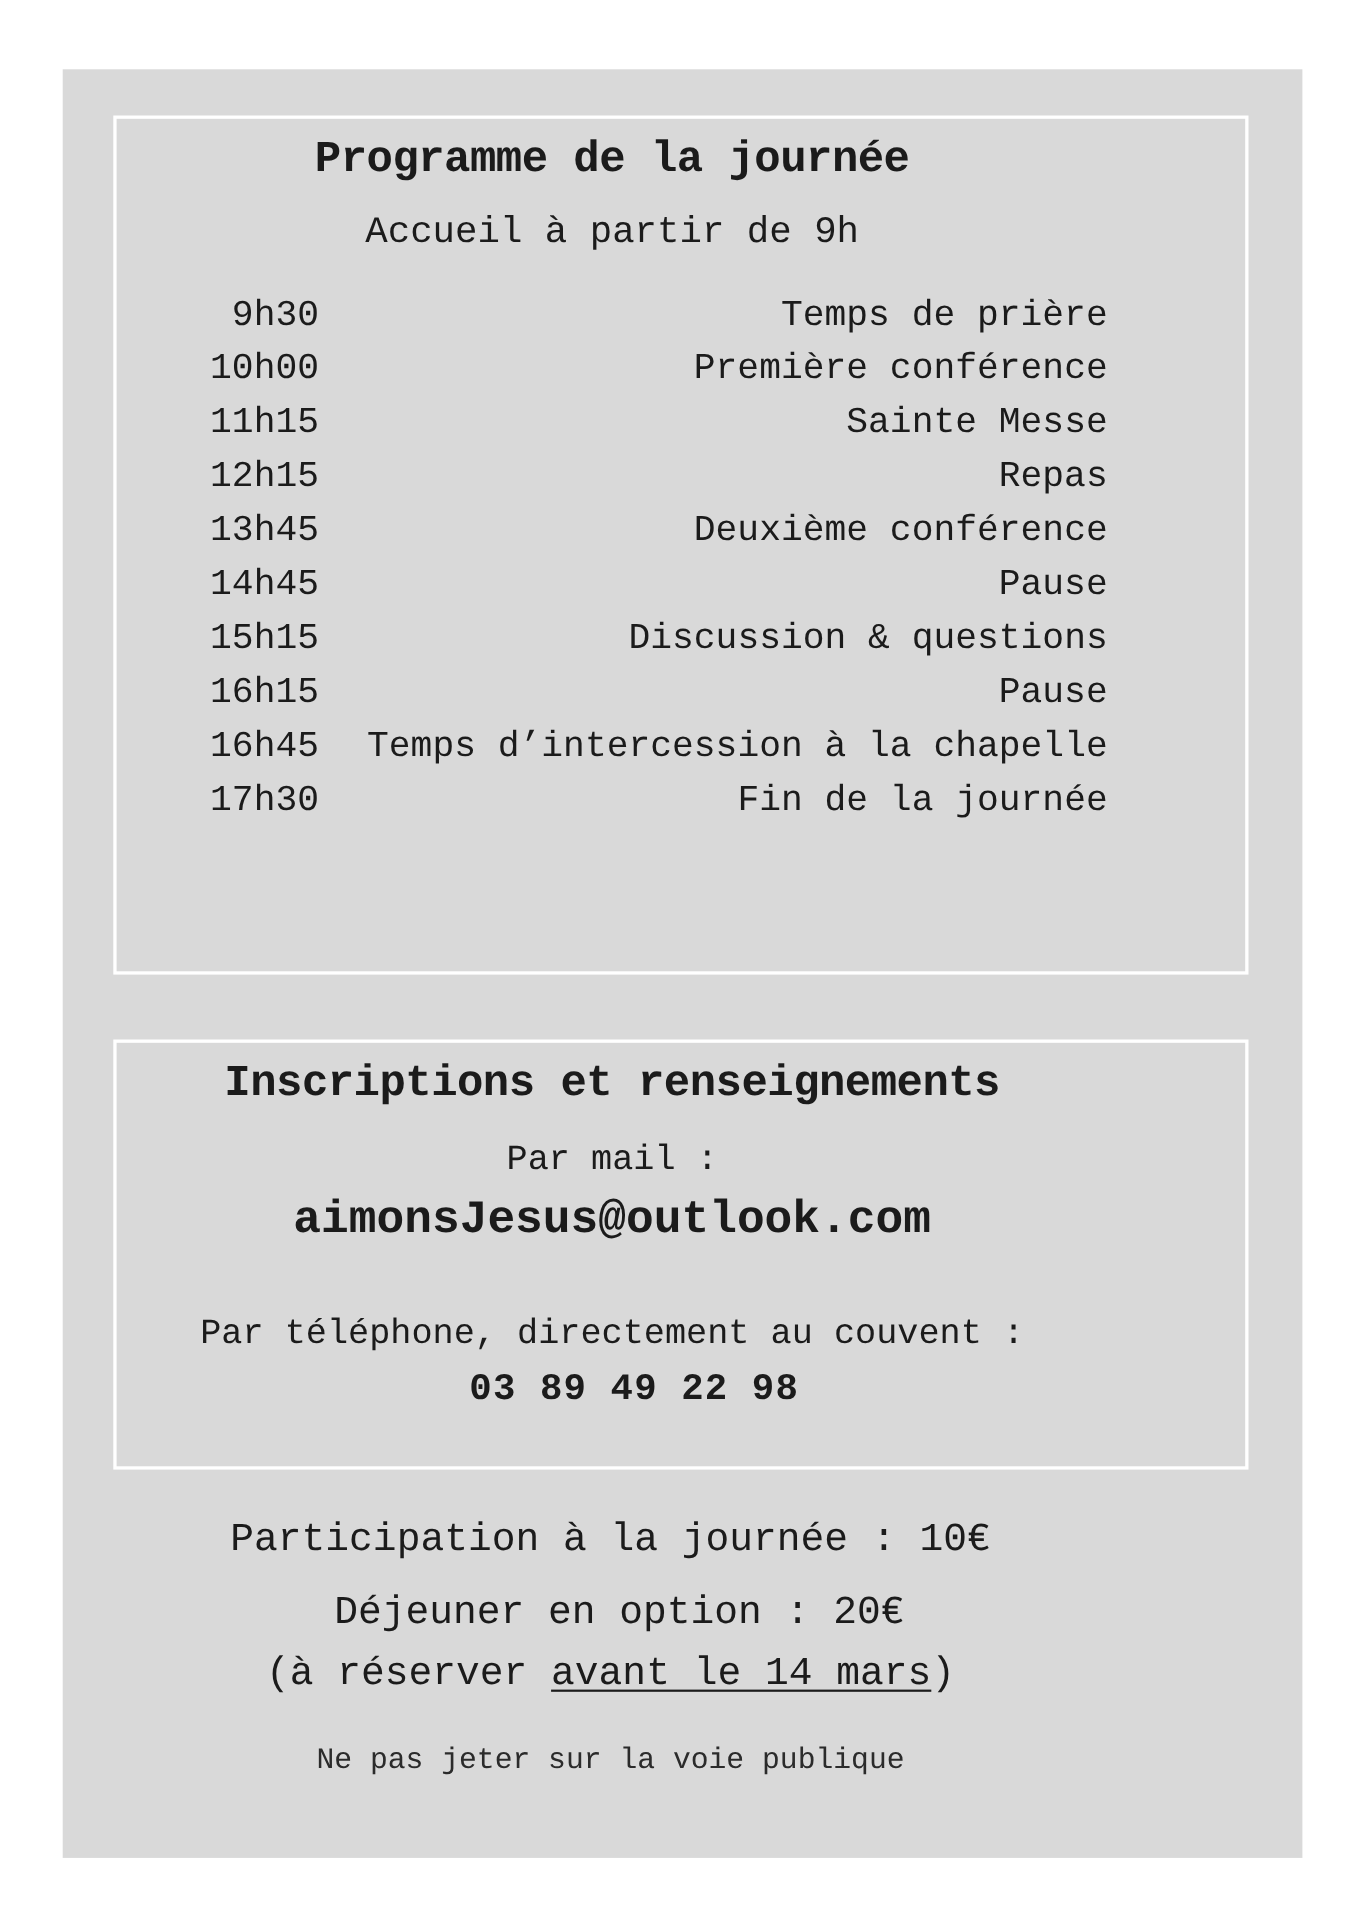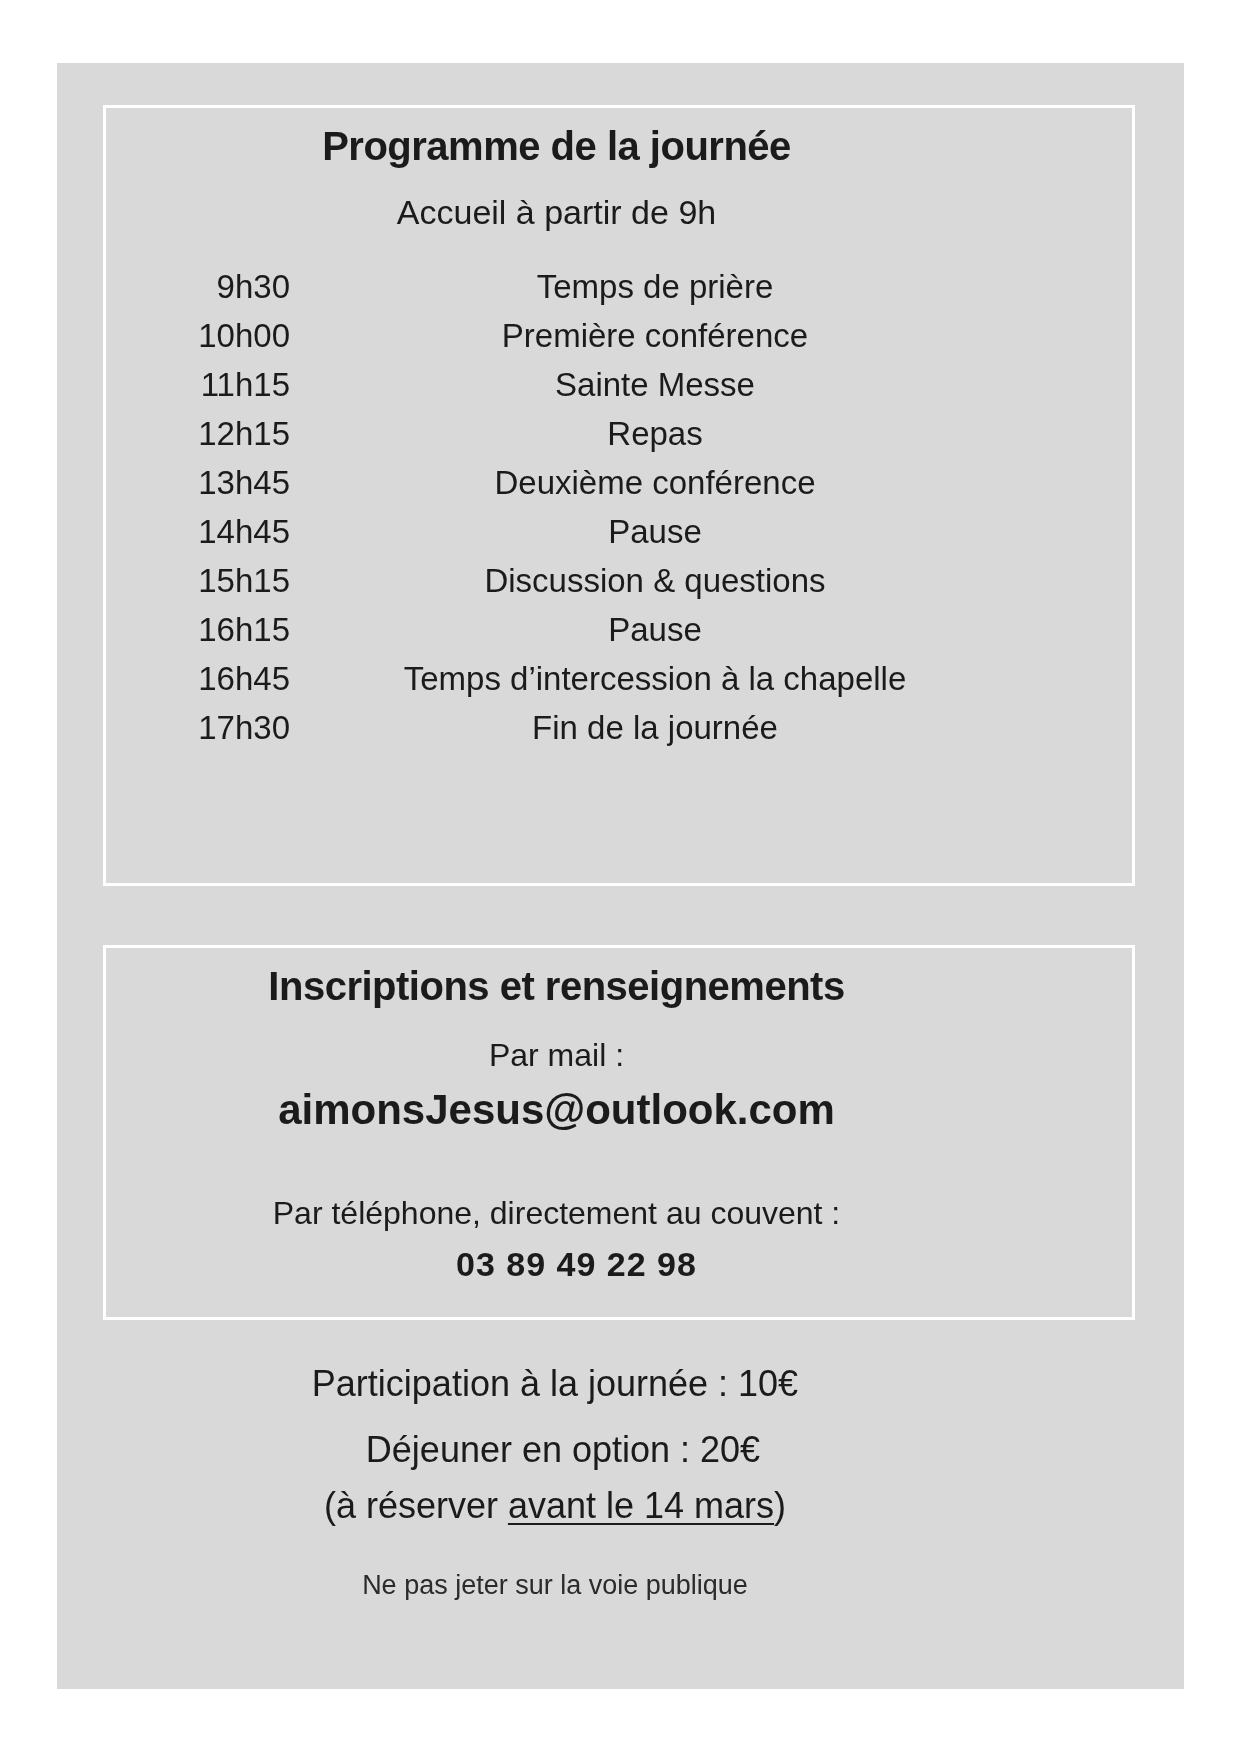--- a/index.html
+++ b/index.html
@@ -1,15 +1,15 @@
 <!DOCTYPE html>
 <html><head>
 <meta charset="utf-8">
 <style>
-  * { margin: 0; padding: 0; box-sizing: border-box; }
+  * { margin: 0; padding: 0; box-sizing: border-box; font-family: Liberation Mono, monospace; }
   html, body { width: 1240px; height: 1754px; }
   body {
     background: #ffffff;
     font-family: "Liberation Sans", sans-serif;
     color: #1b1b1b;
     position: relative;
   }
   .sheet {
     position: absolute;
     left: 57px; top: 63px;
@@ -19,21 +19,21 @@
   }
   .box {
     border: 3px solid #ffffff;
     margin-left: 46px;
     margin-right: 49px;
   }
   .box-inner { padding-right: 125px; }
   .program-box { margin-top: 42px; }
   .program-box .box-inner { padding-bottom: 131px; }
   .info-box { margin-top: 59px; }
-  .info-box .box-inner { padding-bottom: 30px; }
+  .info-box .box-inner { padding-bottom: 46px; }
   h1, h2 {
     font-size: 40px;
     font-weight: 700;
     text-align: center;
     letter-spacing: -0.5px;
     margin-top: 14px;
     line-height: 1.2;
   }
   .subtitle {
     font-size: 34px;
@@ -45,21 +45,21 @@
   .schedule {
     margin-top: 28px;
     margin-left: 72px;
     display: grid;
     grid-template-columns: 112px auto;
     column-gap: 13px;
     font-size: 33px;
     line-height: 49px;
   }
   .schedule .time { text-align: right; white-space: nowrap; }
-  .schedule .activity { text-align: center; white-space: nowrap; }
+  .schedule .activity { text-align: right; white-space: nowrap; }
   .reg-line { text-align: center; font-size: 32px; line-height: 1.32; }
   .reg-mail-label { margin-top: 24px; }
   .reg-email { margin-top: 6px; font-size: 42px; font-weight: 700; }
   .reg-phone-label { margin-top: 54px; }
   .reg-phone { margin-top: 8px; font-size: 34px; font-weight: 700; letter-spacing: 1px; margin-left: 40px; }
   .centered-col { padding-right: 131px; text-align: center; }
   .price-line { font-size: 36px; line-height: 48px; }
   .price-participation { margin-top: 40px; }
   .price-lunch { margin-top: 18px; padding-left: 16px; }
   .price-reservation { margin-top: 8px; }

